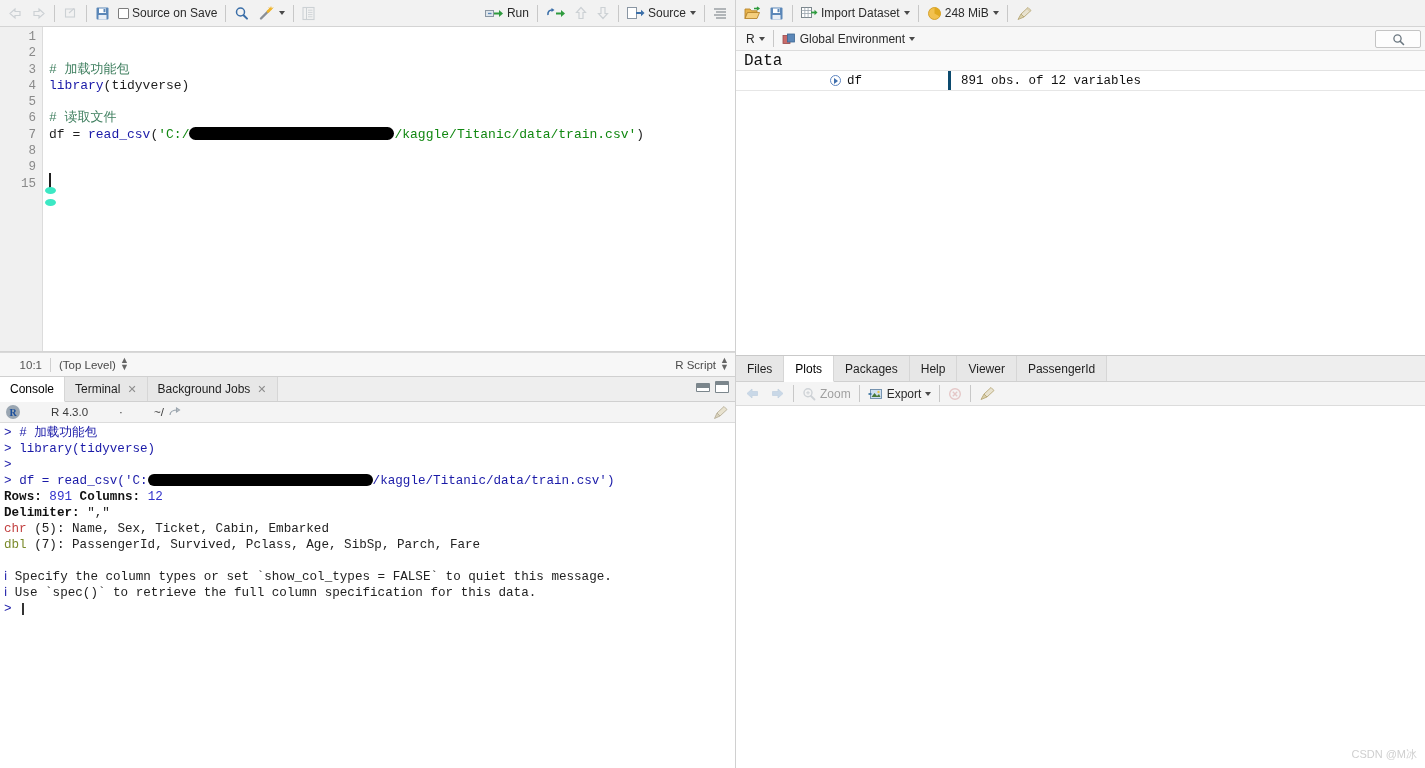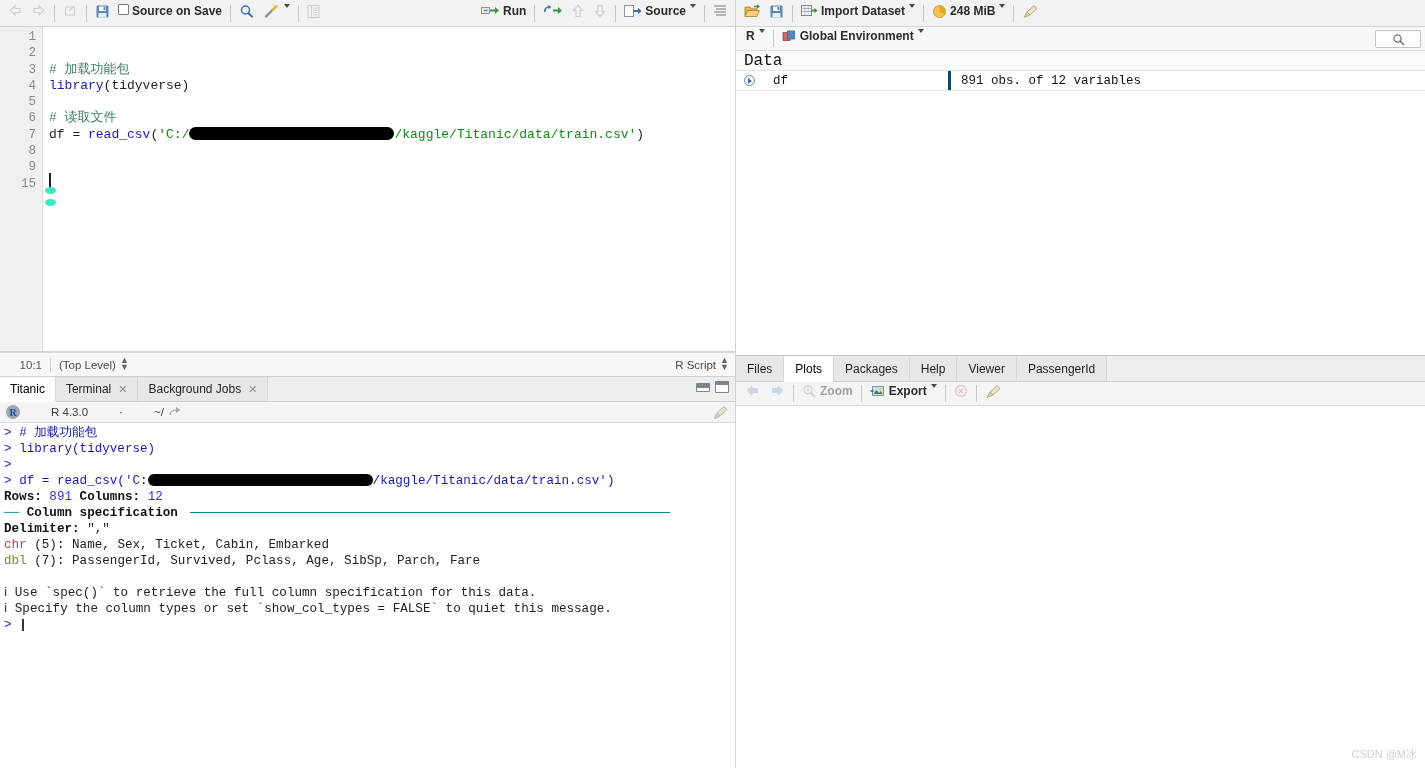--- a/index.html
+++ b/index.html
@@ -32,27 +32,26 @@
   .src-toolbar {
     height: 27px;
     display: flex; align-items: center;
     background: #f2f2f2;
     border-bottom: 1px solid #d4d4d4;
     padding: 0 4px;
     gap: 0px;
     position: relative;
   }
   .tb-btn {
-    display: inline-flex; justify-content: center;
+    display: inline-flex; align-items: center; justify-content: center;
     height: 21px; min-width: 21px;
     padding: 0 3px;
     border: 1px solid transparent;
     border-radius: 2px;
     cursor: default;
-    font-weight: bold;
   }
   .tb-sep {
     width: 1px; height: 17px; background: #c8c8c8; margin: 0 4px;
     flex: none;
   }
   .tb-label { font-size: 12px; color: #2b2b2b; margin-left: 3px; white-space: nowrap; }
   .tb-caret {
     width: 0; height: 0; margin-left: 4px;
     border-left: 3px solid transparent; border-right: 3px solid transparent;
     border-top: 4px solid #4a4a4a;
@@ -274,23 +273,23 @@
   .env-row {
     height: 20px; flex: none;
     display: flex; align-items: center;
     font-family: "Liberation Mono", monospace;
     font-size: 12.5px;
     color: #111;
     border-bottom: 1px solid #e6e6e6;
     background: #ffffff;
   }
   .env-row .nm {
-    width: 215px; display: flex; align-items: center; gap: 18px;
+    width: 215px; display: flex; align-items: center; gap: 6px;
     padding-left: 8px;
-    border-right: 3px solid #0c4a6e; height: 100%;
+    border-right: 3px solid #0c4a6e; height: 100%; justify-content: center;
   }
   .env-row .val { padding-left: 10px; }
   .expander {
     width: 11px; height: 11px; border-radius: 50%;
     background: #ffffff; border: 1px solid #5f86c0;
     display: inline-flex; align-items: center; justify-content: center;
   }
   .expander::after {
     content: ""; width: 0; height: 0;
     border-top: 3px solid transparent; border-bottom: 3px solid transparent;
@@ -487,21 +486,21 @@
       <span class="topleveltxt">(Top Level)</span>
       <span class="stepper">▲<br>▼</span>
       <span class="spacer"></span>
       <span>R Script</span>
       <span class="stepper">▲<br>▼</span>
     </div>
 
     <div class="console-pane">
       <div class="con-tabs">
         <div class="con-tab active">
-          <span>Titanic</span>
+          <span>Console</span>
         </div>
         <div class="con-tab">
           <span>Terminal</span>
           <span class="tab-x">✕</span>
         </div>
         <div class="con-tab">
           <span>Background Jobs</span>
           <span class="tab-x">✕</span>
         </div>
         <div class="win-btns">
@@ -528,27 +527,26 @@
           </svg>
         </span>
       </div>
 
       <div class="console-out">
         <div class="cl"><span class="p-prompt">&gt; </span><span class="p-blue"># 加载功能包</span></div>
         <div class="cl"><span class="p-prompt">&gt; </span><span class="p-blue">library(tidyverse)</span></div>
         <div class="cl"><span class="p-prompt">&gt;</span></div>
         <div class="cl"><span class="p-prompt">&gt; </span><span class="p-blue">df = read_csv('C:</span><span class="redact cn"></span><span class="p-blue">/kaggle/Titanic/data/train.csv')</span></div>
         <div class="cl"><span class="p-black">Rows: </span><span class="p-num">891</span><span class="p-black"> Columns: </span><span class="p-num">12</span></div>
-        <div class="cl"><span class="p-teal">── </span><span class="p-black">Column specification </span><span class="rule-teal" style="width:480px"></span></div>
         <div class="cl"><span class="p-black">Delimiter: </span><span class="p-grey">","</span></div>
         <div class="cl"><span class="p-red">chr</span><span class="p-grey"> (5): Name, Sex, Ticket, Cabin, Embarked</span></div>
         <div class="cl"><span class="p-olive">dbl</span><span class="p-grey"> (7): PassengerId, Survived, Pclass, Age, SibSp, Parch, Fare</span></div>
         <div class="cl">&nbsp;</div>
+        <div class="cl"><span class="p-blue">ℹ </span><span class="p-grey">Specify the column types or set `show_col_types = FALSE` to quiet this message.</span></div>
         <div class="cl"><span class="p-blue">ℹ </span><span class="p-grey">Use `spec()` to retrieve the full column specification for this data.</span></div>
-        <div class="cl"><span class="p-blue">ℹ </span><span class="p-grey">Specify the column types or set `show_col_types = FALSE` to quiet this message.</span></div>
         <div class="cl"><span class="p-prompt">&gt; </span><span class="con-caret"></span></div>
       </div>
     </div>
   </div>
 
   <div class="right-col">
 
     <div class="env-pane">
       <div class="env-toolbar">
         <div class="tb-btn">

